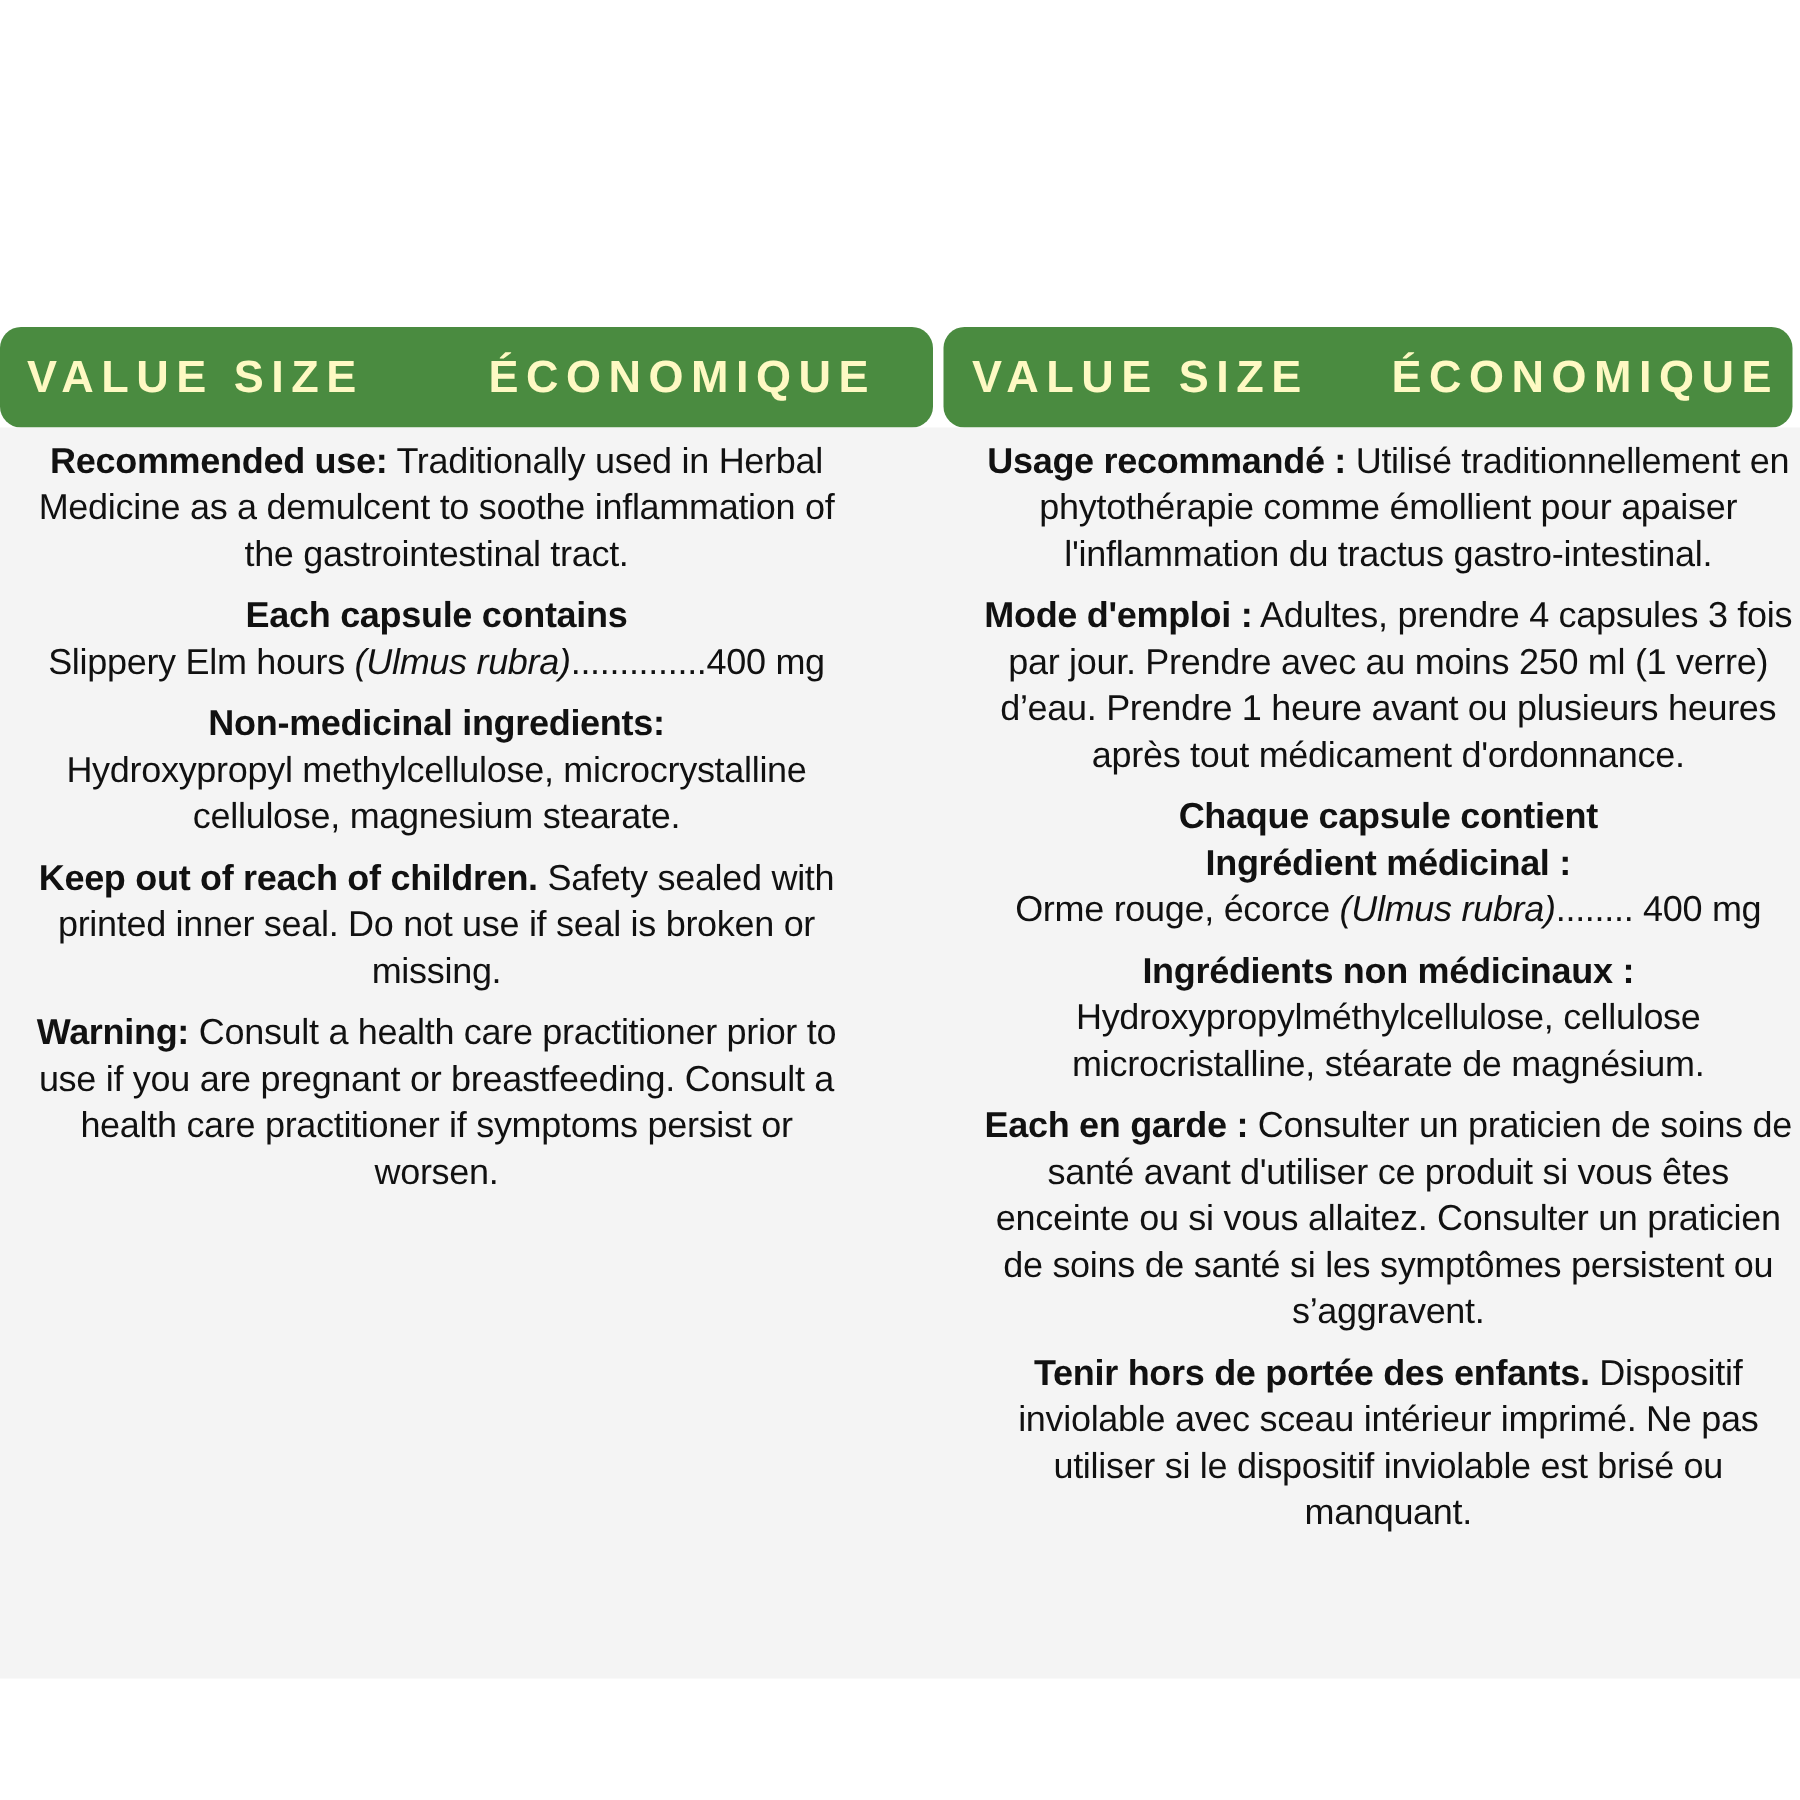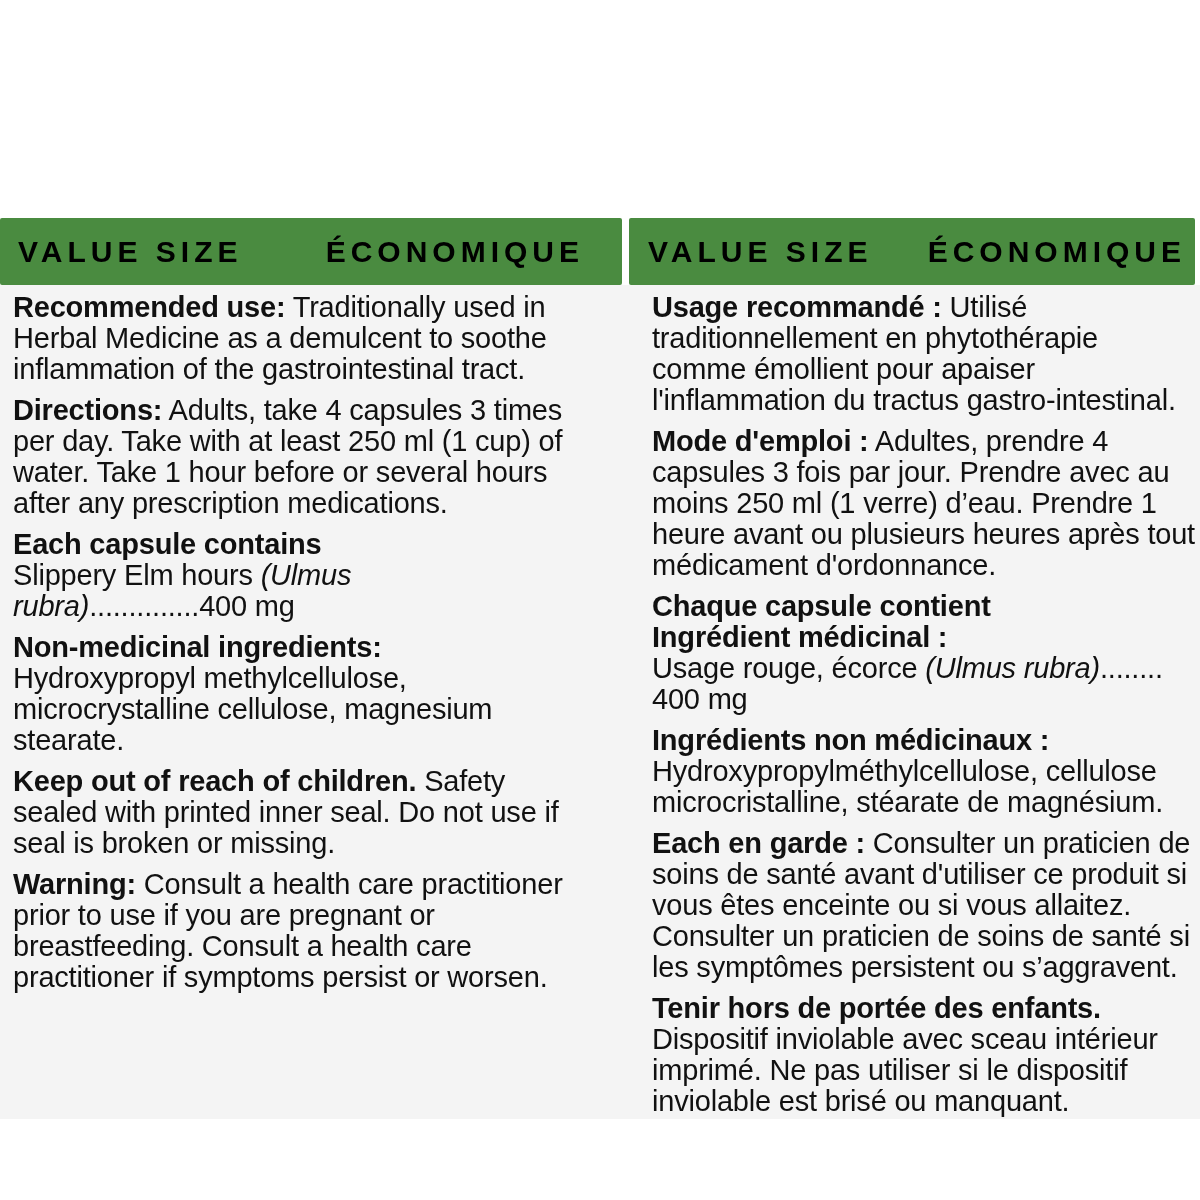--- a/index.html
+++ b/index.html
@@ -14,48 +14,49 @@
 
   
   .banner-row {
     position: absolute;
     top: 218px; left: 0;
     width: 1195px; height: 67px;
     display: flex;
   }
   .banner {
     background: #4a8b40;
-    color: #000000;
+    color: #fef9c3;
     display: flex;
     align-items: center;
     justify-content: space-between;
     font-weight: 700;
     font-size: 30px;
     letter-spacing: 5px;
-    border-radius: 2px;
+    border-radius: 14px;
     box-sizing: border-box;
     white-space: nowrap;
   }
   .banner-en { width: 622px; margin-right: 7px; padding: 0 38px 0 18px; }
   .banner-fr { flex: 1; padding: 0 9px 0 19px; }
 
   
   .panel {
     position: absolute;
     top: 285px; left: 0;
     width: 1200px; height: 834px;
     background: #f4f4f4;
   }
 
   .col {
     position: absolute;
     top: 7px;
-    font-size: 29px;
+    font-size: 24px;
     line-height: 31px;
     letter-spacing: -0.2px;
+    text-align: center;
   }
   .col-en { left: 13px; width: 556px; }
   .col-fr { left: 652px; width: 547px; }
 
   .para, .group { margin: 0 0 10px 0; }
   .lead, .bold-line { font-weight: 700; }
   .latin { font-style: italic; }
 </style>
 </head>
 <body>
@@ -70,24 +71,20 @@
     <span>ÉCONOMIQUE</span>
   </div>
 </div>
 
 <div class="panel">
 
   <div class="col col-en">
     <p class="para">
       <span class="lead">Recommended use:</span>
       <span>Traditionally used in Herbal Medicine as a demulcent to soothe inflammation of the gastrointestinal tract.</span>
-    </p>
-    <p class="para">
-      <span class="lead">Directions:</span>
-      <span>Adults, take 4 capsules 3 times per day. Take with at least 250 ml (1 cup) of water. Take 1 hour before or several hours after any prescription medications.</span>
     </p>
     <div class="group">
       <div class="bold-line">Each capsule contains</div>
       <div><span>Slippery Elm hours </span><span class="latin">(Ulmus rubra)</span><span>..............</span><span>400 mg</span></div>
     </div>
     <div class="group">
       <div class="bold-line">Non-medicinal ingredients:</div>
       <div>Hydroxypropyl methylcellulose, microcrystalline cellulose, magnesium stearate.</div>
     </div>
     <p class="para">
@@ -105,21 +102,21 @@
       <span class="lead">Usage recommandé :</span>
       <span>Utilisé traditionnellement en phytothérapie comme émollient pour apaiser l'inflammation du tractus gastro-intestinal.</span>
     </p>
     <p class="para">
       <span class="lead">Mode d'emploi :</span>
       <span>Adultes, prendre 4 capsules 3 fois par jour. Prendre avec au moins 250 ml (1 verre) d’eau. Prendre 1 heure avant ou plusieurs heures après tout médicament d'ordonnance.</span>
     </p>
     <div class="group">
       <div class="bold-line">Chaque capsule contient</div>
       <div class="bold-line">Ingrédient médicinal :</div>
-      <div><span>Usage rouge, écorce </span><span class="latin">(Ulmus rubra)</span><span>........</span><span> 400 mg</span></div>
+      <div><span>Orme rouge, écorce </span><span class="latin">(Ulmus rubra)</span><span>........</span><span> 400 mg</span></div>
     </div>
     <div class="group">
       <div class="bold-line">Ingrédients non médicinaux :</div>
       <div>Hydroxypropylméthylcellulose, cellulose microcristalline, stéarate de magnésium.</div>
     </div>
     <p class="para">
       <span class="lead">Each en garde :</span>
       <span>Consulter un praticien de soins de santé avant d'utiliser ce produit si vous êtes enceinte ou si vous allaitez. Consulter un praticien de soins de santé si les symptômes persistent ou s’aggravent.</span>
     </p>
     <p class="para">

